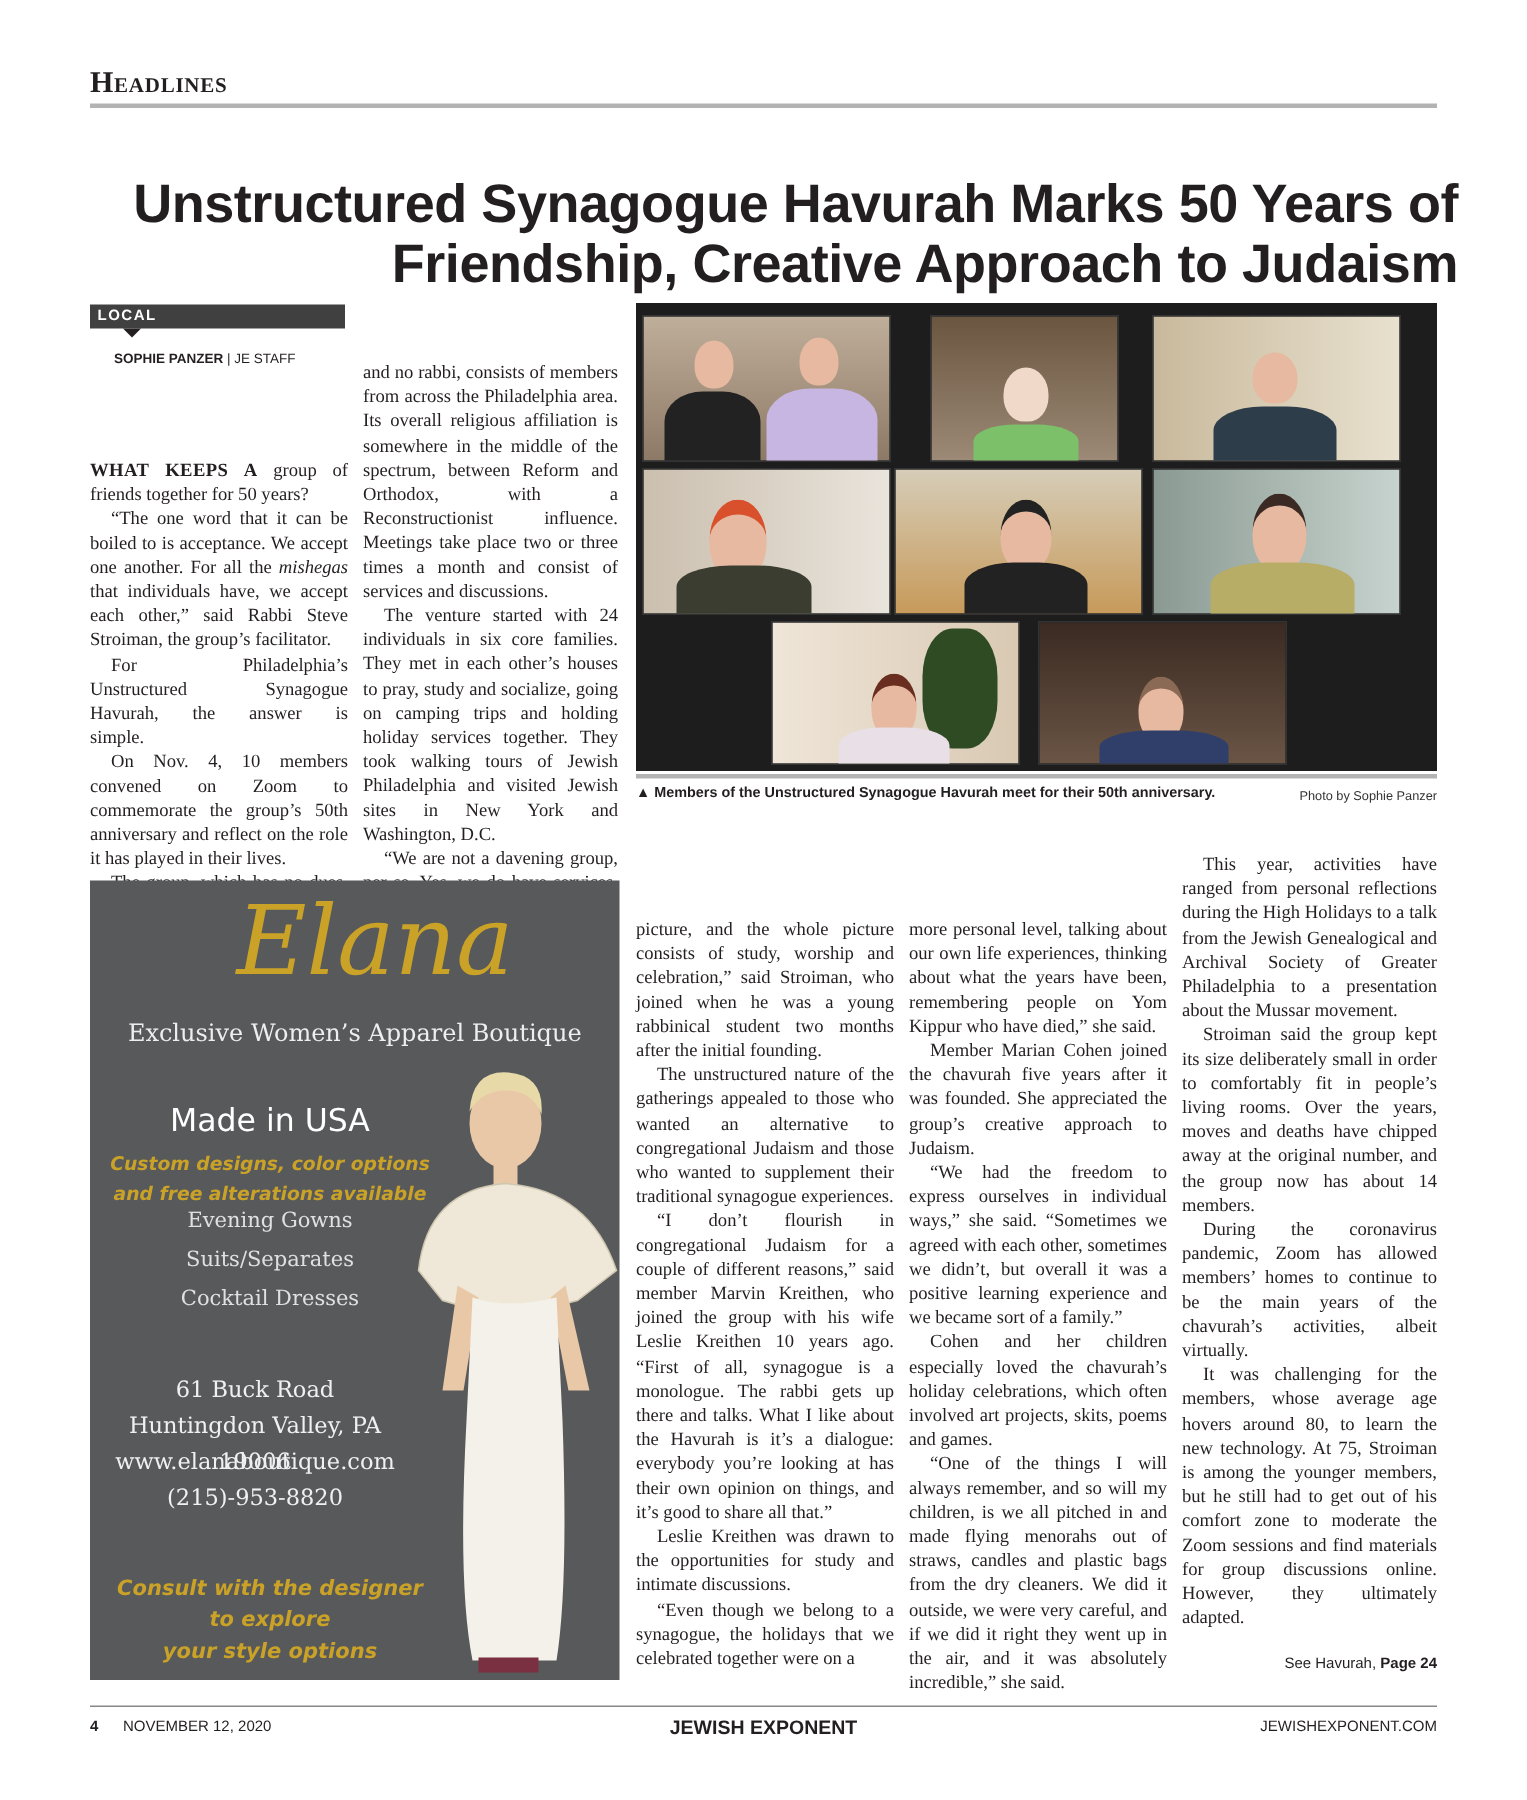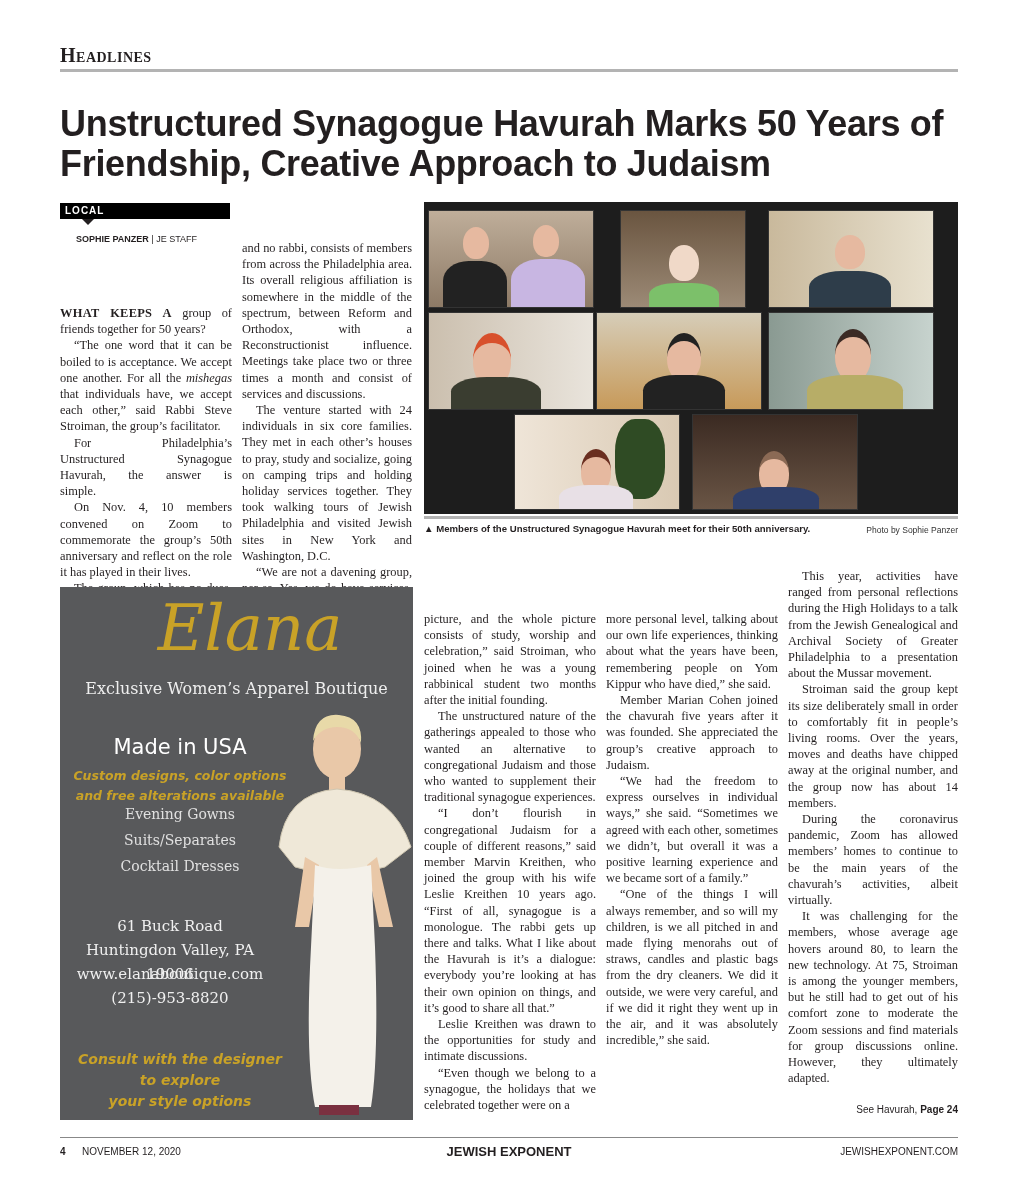--- a/index.html
+++ b/index.html
@@ -1,20 +1,20 @@
 <!DOCTYPE html>
 <html><head>
 <meta charset="utf-8">
 <style>
   html,body{margin:0;padding:0;background:#fff;}
   body{width:1018px;height:1200px;position:relative;overflow:hidden;color:#231f20;}
   #section-label{position:absolute;left:60px;top:44px;font-family:"Liberation Serif",serif;font-weight:bold;font-size:20px;letter-spacing:0.5px;font-variant:small-caps;}
   #section-rule{position:absolute;left:60px;top:69px;width:898px;height:3px;background:#b3b3b3;}
-  #headline{position:absolute;left:60px;top:104px;width:900px;font-family:"Liberation Sans",sans-serif;font-weight:bold;font-size:36px;line-height:40px;letter-spacing:-0.3px;margin:0;}
-  #local-tag{position:absolute;left:60px;top:203px;width:170px;height:16px;background:#000000;color:#fff;font-family:"Liberation Sans",sans-serif;font-weight:bold;font-size:10px;letter-spacing:1px;line-height:16px;padding-left:5px;box-sizing:border-box;}
+  #headline{position:absolute;left:60px;top:104px;width:900px;font-family:"Liberation Sans",sans-serif;font-weight:bold;font-size:36px;line-height:40px;letter-spacing:-0.3px;margin:12px;text-align:right;}
+  #local-tag{position:absolute;left:60px;top:203px;width:170px;height:16px;background:#404040;color:#fff;font-family:"Liberation Sans",sans-serif;font-weight:bold;font-size:10px;letter-spacing:1px;line-height:16px;padding-left:5px;box-sizing:border-box;}
   #local-tag:after{content:"";position:absolute;left:22px;top:16px;border-left:6px solid transparent;border-right:6px solid transparent;border-top:6px solid #231f20;}
   #byline{position:absolute;left:60px;top:234px;font-family:"Liberation Sans",sans-serif;font-size:9px;margin-left:16px;}
   #byline b{font-weight:bold;}
   .col{position:absolute;font-family:"Liberation Serif",serif;font-size:12.4px;line-height:16.2px;text-align:justify;}
   .col p{margin:0;text-indent:14px;}
   .col p.noindent{text-indent:0;margin-top:43px;}
   .col p.lead span.caps{font-weight:bold;letter-spacing:0.3px;}
   #col1{left:60px;top:262px;width:172px;}
   #col2{left:242px;top:197px;width:170px;}
   #col3{left:424px;top:568px;width:172px;}
@@ -114,20 +114,21 @@
   <p>The unstructured nature of the gatherings appealed to those who wanted an alternative to congregational Judaism and those who wanted to supplement their traditional synagogue experiences.</p>
   <p>“I don’t flourish in congregational Judaism for a couple of different reasons,” said member Marvin Kreithen, who joined the group with his wife Leslie Kreithen 10 years ago. “First of all, synagogue is a monologue. The rabbi gets up there and talks. What I like about the Havurah is it’s a dialogue: everybody you’re looking at has their own opinion on things, and it’s good to share all that.”</p>
   <p>Leslie Kreithen was drawn to the opportunities for study and intimate discussions.</p>
   <p>“Even though we belong to a synagogue, the holidays that we celebrated together were on a</p>
 </div>
 
 <div id="col4" class="col">
   <p class="noindent">more personal level, talking about our own life experiences, thinking about what the years have been, remembering people on Yom Kippur who have died,” she said.</p>
   <p>Member Marian Cohen joined the chavurah five years after it was founded. She appreciated the group’s creative approach to Judaism.</p>
   <p>“We had the freedom to express ourselves in individual ways,” she said. “Sometimes we agreed with each other, sometimes we didn’t, but overall it was a positive learning experience and we became sort of a family.”</p>
+  <p>Cohen and her children especially loved the chavurah’s holiday celebrations, which often involved art projects, skits, poems and games.</p>
   <p>“One of the things I will always remember, and so will my children, is we all pitched in and made flying menorahs out of straws, candles and plastic bags from the dry cleaners. We did it outside, we were very careful, and if we did it right they went up in the air, and it was absolutely incredible,” she said.</p>
 </div>
 
 <div id="col5" class="col">
   <p>This year, activities have ranged from personal reflections during the High Holidays to a talk from the Jewish Genealogical and Archival Society of Greater Philadelphia to a presentation about the Mussar movement.</p>
   <p>Stroiman said the group kept its size deliberately small in order to comfortably fit in people’s living rooms. Over the years, moves and deaths have chipped away at the original number, and the group now has about 14 members.</p>
   <p>During the coronavirus pandemic, Zoom has allowed members’ homes to continue to be the main years of the chavurah’s activities, albeit virtually.</p>
   <p>It was challenging for the members, whose average age hovers around 80, to learn the new technology. At 75, Stroiman is among the younger members, but he still had to get out of his comfort zone to moderate the Zoom sessions and find materials for group discussions online. However, they ultimately adapted.</p>
 </div>
 

